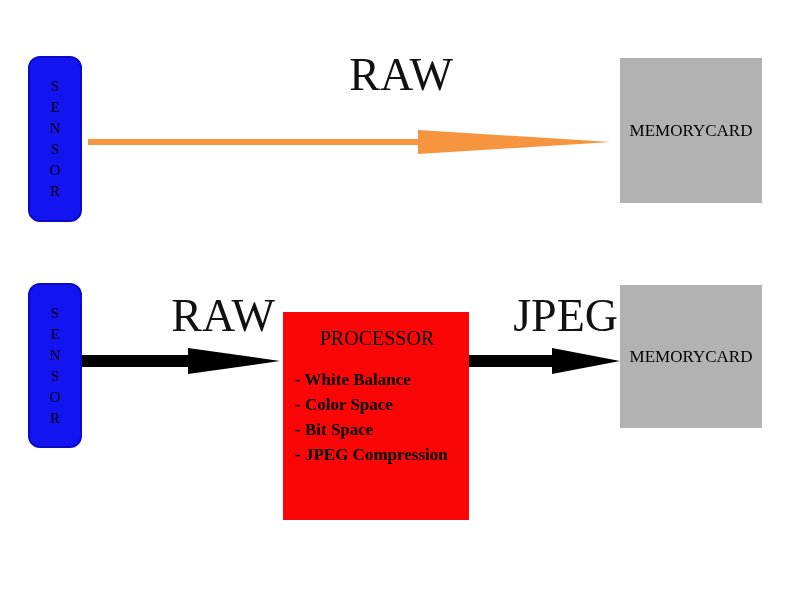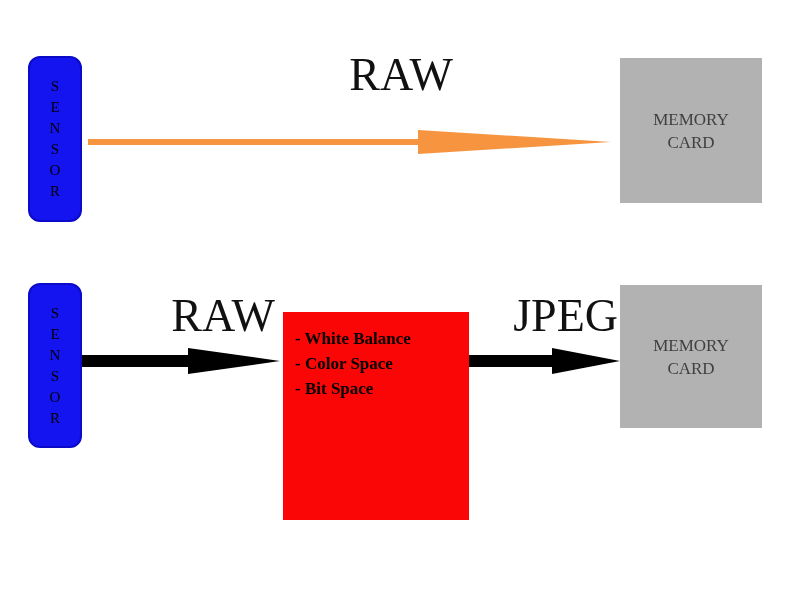--- a/index.html
+++ b/index.html
@@ -70,27 +70,27 @@
     left: 552px; top: 348px; width: 0; height: 0;
     border-top: 13px solid transparent;
     border-bottom: 13px solid transparent;
     border-left: 68px solid #000000;
   }
 
   
   .memory {
     background: #b2b2b2;
     display: flex;
-    flex-direction: column;
+    flex-direction: row;
     align-items: center;
     justify-content: center;
     text-align: center;
     font-size: 17px;
     line-height: 23px;
-    color: #404040;
+    color: #000000;
   }
   #memory-top    { left: 620px; top: 58px;  width: 142px; height: 145px; }
   #memory-bottom { left: 620px; top: 285px; width: 142px; height: 143px; }
 
   
   #processor {
     left: 283px; top: 312px; width: 186px; height: 208px;
     background: #fb0606;
     box-sizing: border-box;
     padding: 14px 10px 0 12px;
@@ -132,23 +132,25 @@
   <div class="abs sensor" id="sensor-bottom">
     <div class="sensor-vtext">SENSOR</div>
   </div>
 
   <div class="abs flow-label" id="raw-bottom-label">RAW</div>
 
   <div class="arrow-line" id="black-line-1"></div>
   <div class="abs" id="black-head-1"></div>
 
   <div class="abs" id="processor">
+    <div id="processor-title">PROCESSOR</div>
     <div class="proc-item">- White Balance</div>
     <div class="proc-item">- Color Space</div>
     <div class="proc-item">- Bit Space</div>
+    <div class="proc-item">- JPEG Compression</div>
   </div>
 
   <div class="abs flow-label" id="jpeg-label">JPEG</div>
 
   <div class="arrow-line" id="black-line-2"></div>
   <div class="abs" id="black-head-2"></div>
 
   <div class="abs memory" id="memory-bottom">
     <div>MEMORY</div>
     <div>CARD</div>

